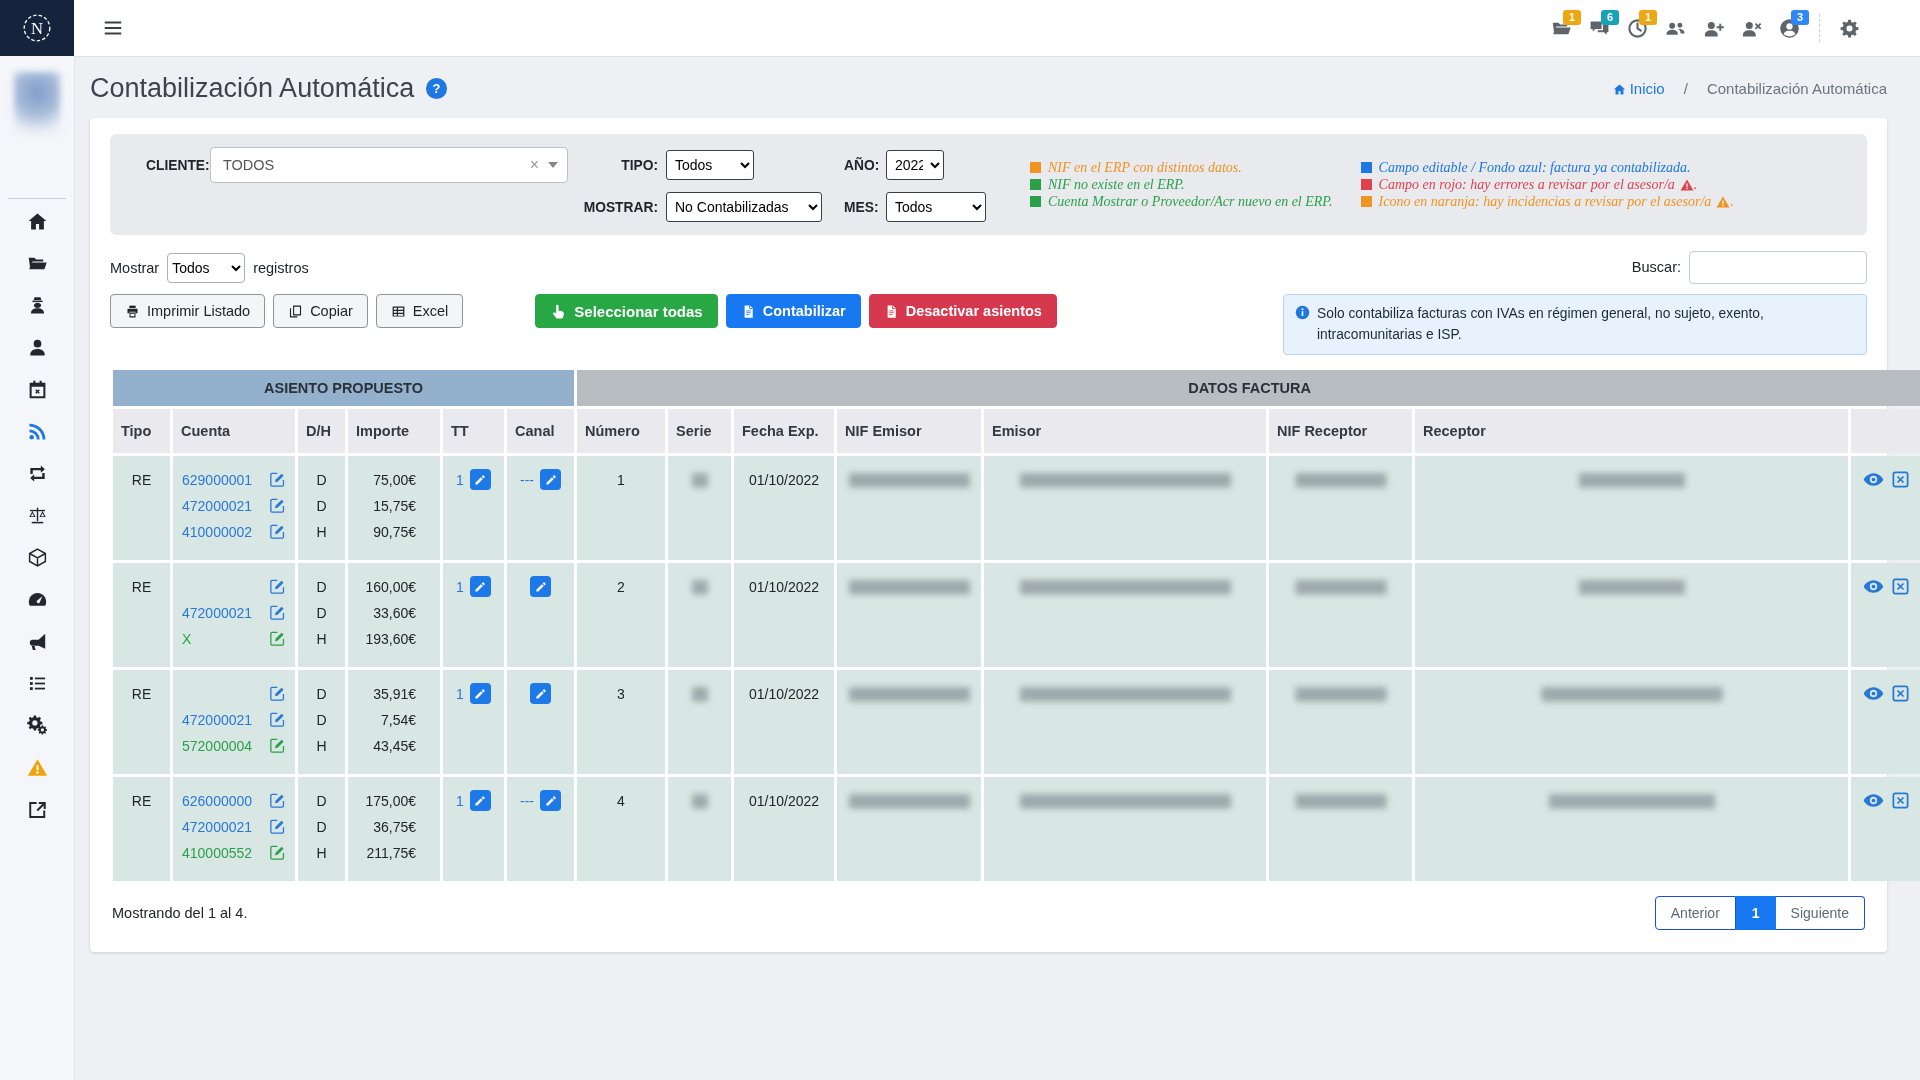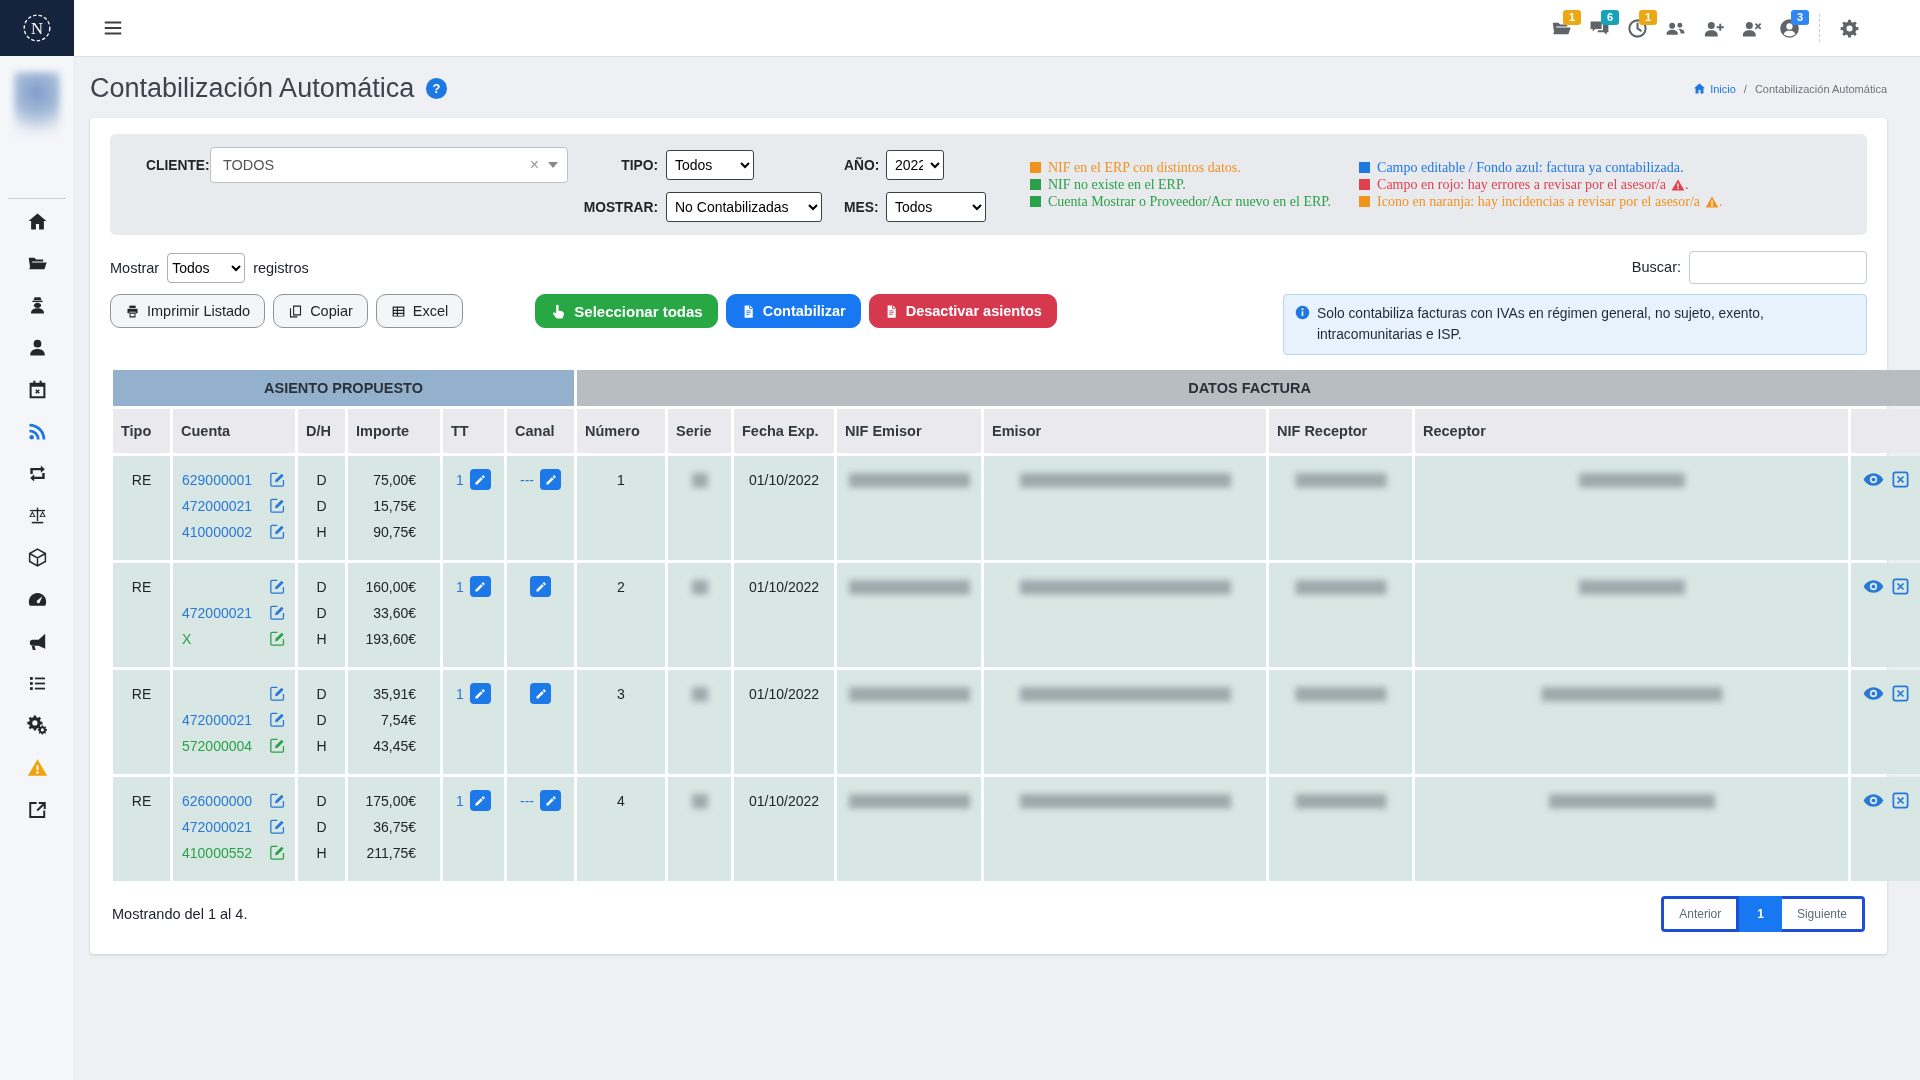--- a/index.html
+++ b/index.html
@@ -28,21 +28,21 @@
   .tb-badge{position:absolute;top:-8px;right:-9px;min-width:10px;padding:1px 4px;border-radius:3px;
             color:#fff;font-size:11px;font-weight:bold;text-align:center;line-height:13px;}
   .tb-sep{height:28px;border-left:1px dashed #c6cbd1;margin:0 2px;}
 
   
   .main{flex:1;padding:0 33px 0 16px;overflow:hidden;}
   .page-head{display:flex;justify-content:space-between;align-items:center;padding:16px 0 14px;}
   .title-wrap{display:flex;align-items:center;gap:11px;}
   h1{margin:0;font-size:27px;font-weight:500;color:#3d4450;}
   .help{width:23px;height:23px;display:block;cursor:pointer;}
-  .crumb{font-size:11px;color:#6c757d;display:flex;align-items:center;gap:8px;}
+  .crumb{font-size:15px;color:#6c757d;display:flex;align-items:center;gap:19px;}
   .crumb a{color:#1d78e2;text-decoration:none;display:flex;align-items:center;gap:4px;}
   .crumb .house{width:13px;height:13px;color:#1d78e2;display:inline-block;}
 
   
   .card{background:#fff;border-radius:4px;box-shadow:0 1px 3px rgba(0,0,0,.15);margin-bottom:40px;}
   .card-hd{background:#d6394e;color:#fff;font-size:16.5px;padding:11px 16px;border-radius:4px 4px 0 0;}
   .card-bd{padding:16px 20px 14px;}
 
   
   .fbox{background:#e9eaee;border-radius:6px;padding:13px 16px;display:flex;align-items:center;}
@@ -52,36 +52,36 @@
   .sel2{width:335px;height:34px;background:#fff;border:1px solid #bcc2c8;border-radius:4px;display:flex;
         align-items:center;padding:0 9px 0 12px;cursor:pointer;}
   .sel2 .val{flex:1;font-size:14.5px;color:#555;}
   .sel2 .clr{color:#999;font-size:16px;margin-right:9px;cursor:pointer;}
   .sel2 .caret{width:0;height:0;border-left:5px solid transparent;border-right:5px solid transparent;border-top:6px solid #888;}
   .fsel{height:30px;border:1px solid #39404a;border-radius:3px;background:#fff;font-size:14px;
         font-family:"Liberation Sans",sans-serif;padding:0 4px;}
   #tipo-select{width:88px;} #mostrar-select{width:156px;} #ano-select{width:58px;} #mes-select{width:100px;}
 
   .legend{margin-left:42px;display:flex;gap:28px;align-items:center;flex:1;}
-  .lg-col{display:flex;flex-direction:column;gap:2px;}
+  .lg-col{display:flex;flex-direction:column;gap:2px;font-style:italic;}
   .lg-item{display:flex;align-items:center;font-family:"Liberation Serif","DejaVu Serif",serif;
            font-size:14px;line-height:15px;white-space:nowrap;}
   .lg-sq{width:11px;height:11px;margin-right:7px;flex:none;}
   .lg-warn{width:14px;height:13px;margin-left:5px;display:inline-block;}
 
   
   .lctrl{display:flex;align-items:center;margin-top:16px;font-size:14.5px;}
   .lctrl select{width:78px;height:30px;margin:0 8px;border:1px solid #aab0b6;border-radius:4px;background:#fff;
         font-size:14px;font-family:"Liberation Sans",sans-serif;}
   .lctrl .spacer{flex:1;}
   .buscar input{width:172px;height:29px;border:1px solid #c3ccd4;border-radius:4px;margin-left:8px;}
 
   
   .toolbar{display:flex;align-items:flex-start;margin-top:10px;gap:8px;}
-  .btn{height:34px;padding:0 14px;border-radius:10px;font-size:14.5px;display:inline-flex;align-items:center;
+  .btn{height:34px;padding:0 14px;border-radius:4px;font-size:14.5px;display:inline-flex;align-items:center;
        gap:7px;cursor:pointer;font-family:"Liberation Sans",sans-serif;}
   .btn .ic{width:15px;height:15px;display:inline-block;}
   .btn-light{background:#f4f5f7;border:1px solid #8d959c;color:#212529;}
   .btn-success{background:#28a745;border:1px solid #28a745;color:#fff;font-weight:bold;font-size:15px;}
   .btn-success .ic{width:17px;height:17px;}
   .btn-primary{background:#1778f2;border:1px solid #1778f2;color:#fff;font-weight:bold;--btn-bg:#1778f2;}
   .btn-danger{background:#d6394e;border:1px solid #d6394e;color:#fff;font-weight:bold;--btn-bg:#d6394e;}
   .gap1{width:56px;}
   .note{margin-left:auto;width:560px;background:#e8f2fc;border:1px solid #b6d4f0;border-radius:4px;
         padding:8px 11px;font-size:13.8px;color:#1c2b3a;line-height:1.55;display:flex;gap:7px;}
@@ -106,21 +106,21 @@
         display:inline-flex;align-items:center;justify-content:center;padding:0;cursor:pointer;}
   .mini .ic{width:12px;height:12px;}
   .act-eye{width:21px;height:21px;color:#2878d8;display:inline-block;cursor:pointer;}
   .act-x{width:19px;height:19px;color:#2878d8;display:inline-block;margin-left:7px;cursor:pointer;}
   .redacted{filter:blur(3px);opacity:.55;color:#6d7780;font-size:12px;letter-spacing:-1px;line-height:1;}
 
   
   .tfoot{display:flex;justify-content:space-between;align-items:center;margin-top:6px;padding:6px 2px 8px;}
   .summary{font-size:14.5px;}
   .pager{display:flex;}
-  .pg{border:3px solid #1d4ed8;background:#fff;color:#5f6a75;padding:8px 15px;font-size:12px;cursor:pointer;
+  .pg{border:1px solid #1d4ed8;background:#fff;color:#5f6a75;padding:8px 15px;font-size:14px;cursor:pointer;
       font-family:"Liberation Sans",sans-serif;}
   .pg.prev{border-radius:4px 0 0 4px;}
   .pg.next{border-radius:0 4px 4px 0;border-left:none;}
   .pg.active{background:#1778f2;border-color:#1778f2;color:#fff;font-weight:bold;}
 </style>
 </head>
 <body>
 
 <div class="app">
 

